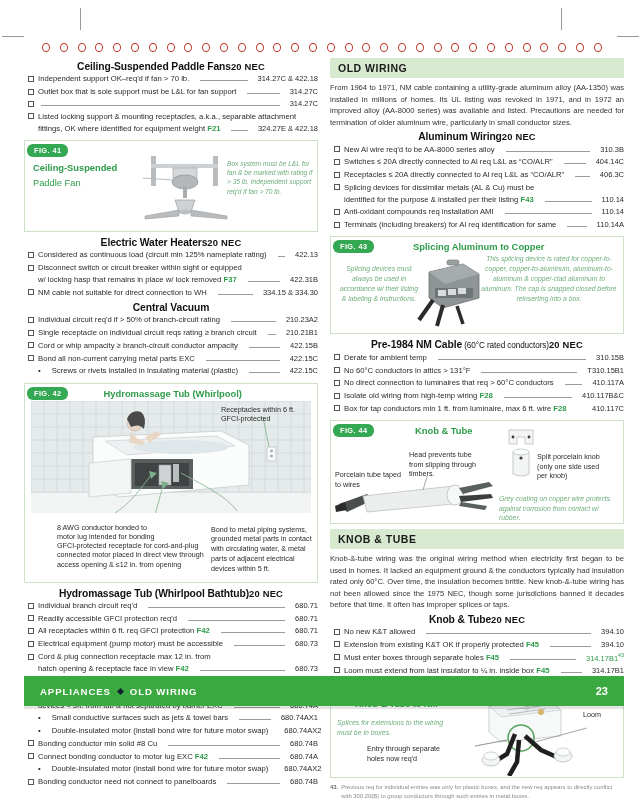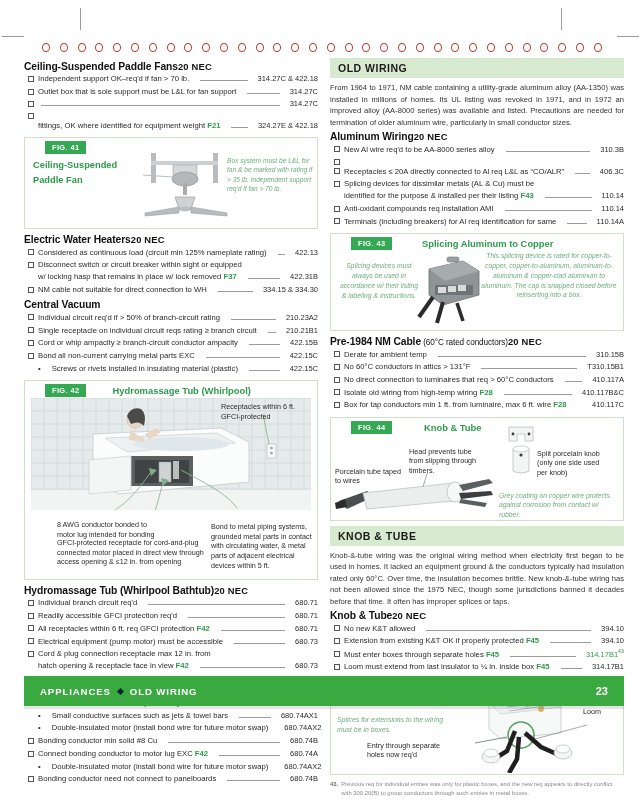--- a/index.html
+++ b/index.html
@@ -19,21 +19,21 @@
   .binding { position:absolute; left:42px; top:40px; width:560px; height:14px;
              display:flex; justify-content:space-between; align-items:center; }
   .hole { width:8px; height:9px; border:1.4px solid #c0392b; border-radius:50%; }
 
   .content { position:absolute; left:24px; top:58px; width:600px; }
   .cols { display:flex; gap:12px; }
   .col { width:294px; }
 
   
   .sec-head {
-    display:flex; justify-content:flex-start; align-items:baseline;
+    display:flex; justify-content:center; align-items:baseline;
     font-weight:bold; font-size:10.3px; color:#111; letter-spacing:-0.1px;
     padding-bottom:1px; margin-top:3px;
   }
   .sec-head .nec { font-size:9.4px; letter-spacing:0.2px; }
   .sec-head .sub { font-weight:normal; font-size:8.2px; }
 
   .band {
     background:#d7ead0; color:#1a1a1a; font-weight:bold;
     font-size:10.5px; letter-spacing:0.5px; padding:4px 8px; margin-bottom:4px;
   }
@@ -55,21 +55,21 @@
   .sup { font-size:5.3px; vertical-align:super; color:#2e9b4a; }
   .cont { padding-left:14px; }
   .bullet { padding-left:14px; }
   .bullet .txt::before { content:"\2022"; margin-right:3px; color:#2a2a2a; }
 
   
   .fig { border:1px solid #cfe0c9; background:#fff; margin:5px 0 5px 0; position:relative; }
   .fig-top { display:flex; align-items:center; padding:3px 0 1px 0; }
   .fig-tag {
     background:#34a853; color:#fff; font-weight:bold; font-size:7.4px;
-    letter-spacing:0.4px; padding:2px 7px; margin-left:20px;
+    letter-spacing:0.4px; padding:2px 7px; margin-left:2px;border-radius:6px;
   }
   .fig-title { flex:1; text-align:center; color:#2e9b4a; font-weight:bold; font-size:9.4px; margin-right:40px;}
   .fig-body { position:relative; }
   .cap { position:absolute; font-size:7.2px; line-height:1.35; color:#2a2a2a; }
   .cap.green { color:#6fae7d; font-style:italic; }
   .cap.c { text-align:center; }
 
   
   .ill { position:absolute; }
 
@@ -161,37 +161,40 @@
             </div>
             <div class="row">
               <span class="cb"></span>
               <span class="txt">
                 <span class="dots"></span>
                 <span class="ref">314.27C</span>
               </span>
             </div>
             <div class="row">
               <span class="cb"></span>
+              <span class="txt">
+                <span class="label">Listed locking support &amp; mounting receptacles, a.k.a., separable attachment</span>
+              </span>
             </div>
             <div class="row cont">
               <span class="txt">
                 <span class="label">fittings, OK where identified for equipment weight <span class="figref">F21</span></span>
                 <span class="dots"></span>
                 <span class="ref">324.27E &amp; 422.18</span>
               </span>
             </div>
           </div>
 
         <div class="fig" style="height:92px;">
           <div class="fig-top">
             <span class="fig-tag">FIG. 41</span>
           </div>
           <div class="fig-body" style="height:70px;">
             <div class="cap" style="left:8px; top:4px; width:120px; color:#2e9b4a; font-weight:bold; font-size:9.3px; line-height:1.5;">Ceiling-Suspended</div>
-            <div class="cap" style="left:8px; top:19px; width:120px; color:#2e9b4a; font-weight:bold; font-size:9.3px; line-height:1.5;">Paddle Fan</div>
+            <div class="cap" style="left:8px; top:19px; width:120px; color:#2e9b4a; font-weight:normal; font-size:9.3px; line-height:1.5;">Paddle Fan</div>
             <div class="cap green" style="left:202px; top:1px; width:86px; font-size:6.6px; line-height:1.4;">Box system must be L&amp;L for fan &amp; be marked with rating if &gt; 35 lb. Independent support req'd if fan &gt; 70 lb.</div>
 
             <svg class="ill" style="left:118px; top:-2px;" width="86" height="72" viewBox="0 0 86 72">
               <rect x="8" y="0" width="5" height="30" fill="#b9bcbf"></rect>
               <rect x="70" y="0" width="5" height="30" fill="#b9bcbf"></rect>
               <rect x="8" y="8" width="67" height="4" fill="#cdd0d2"></rect>
               <rect x="30" y="12" width="24" height="10" fill="#d5d8da" stroke="#a9acae" stroke-width="0.7"></rect>
               <ellipse cx="42" cy="26" rx="13" ry="7" fill="#b5b8ba" stroke="#8e9193" stroke-width="0.7"></ellipse>
               <rect x="40" y="30" width="4" height="12" fill="#a9acae"></rect>
               <path d="M32 44 L52 44 L48 56 L36 56 Z" fill="#cfd2d4" stroke="#9b9e9f" stroke-width="0.7"></path>
@@ -466,20 +469,25 @@
             <div class="row">
               <span class="cb"></span>
               <span class="txt">
                 <span class="label">New Al wire req'd to be AA-8000 series alloy</span>
                 <span class="dots"></span>
                 <span class="ref">310.3B</span>
               </span>
             </div>
             <div class="row">
               <span class="cb"></span>
+              <span class="txt">
+                <span class="label">Switches ≤ 20A directly connected to Al req L&amp;L as “CO/ALR”</span>
+                <span class="dots"></span>
+                <span class="ref">404.14C</span>
+              </span>
             </div>
             <div class="row">
               <span class="cb"></span>
               <span class="txt">
                 <span class="label">Receptacles ≤ 20A directly connected to Al req L&amp;L as “CO/ALR”</span>
                 <span class="dots"></span>
                 <span class="ref">406.3C</span>
               </span>
             </div>
             <div class="row">

